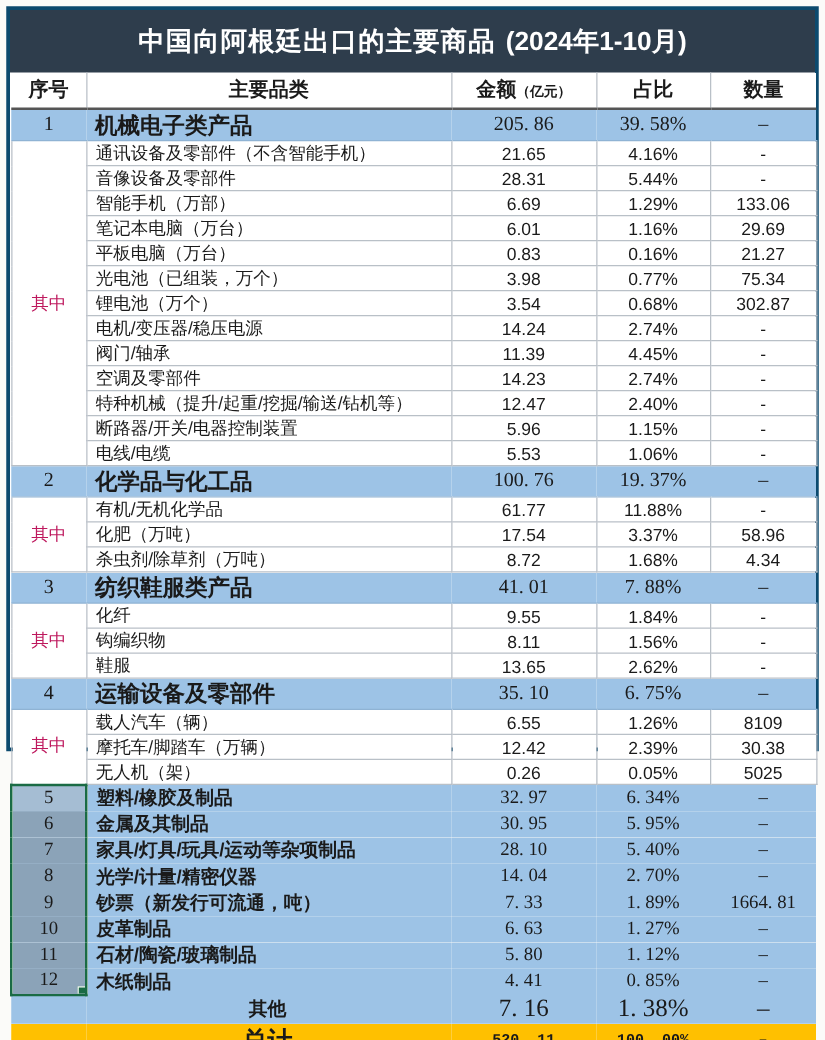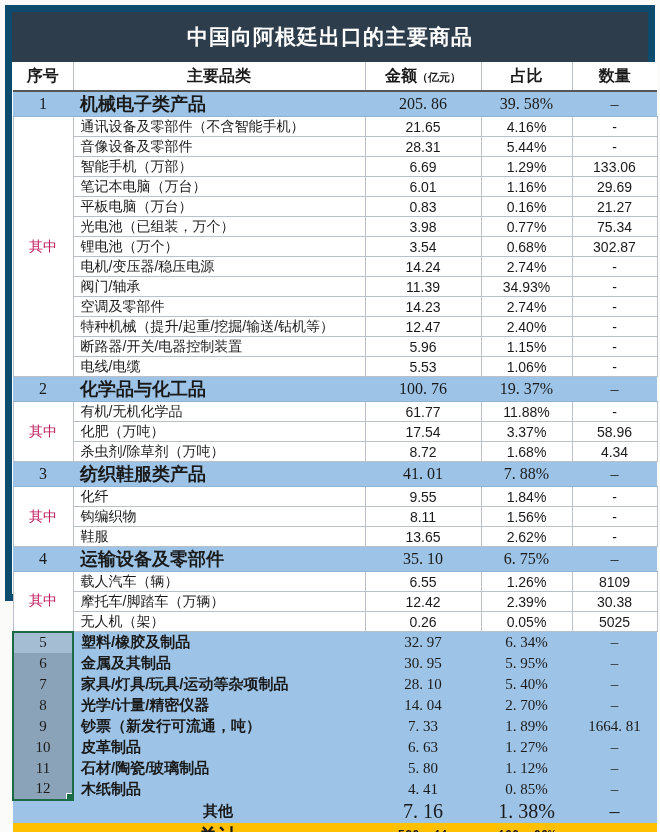--- a/index.html
+++ b/index.html
@@ -3,21 +3,21 @@
 <meta charset="utf-8">
 <style>
   html,body{margin:0;padding:0;}
   body{
     width:660px;height:832px;background:#fbfbf9;
     font-family:"Liberation Sans",sans-serif;color:#1a1a1a;
     -webkit-font-smoothing:antialiased;overflow:hidden;
   }
   .wrap{
     margin:5px 5px 0 5px;height:596px;box-sizing:border-box;
-    border:7px solid #0c4a6e;background:#fff;
+    border:3px solid #0c4a6e;background:#fff;
   }
   .titlebar{
     height:50px;background:#2e3d4c;color:#ffffff;
     display:flex;align-items:center;justify-content:center;
     font-weight:bold;font-size:21px;letter-spacing:1px;
   }
   .titlebar .period{margin-left:8px;letter-spacing:0;}
   table{
     width:100%;border-collapse:collapse;table-layout:fixed;
   }
@@ -75,20 +75,21 @@
     position:absolute;right:-1px;bottom:-1px;width:7px;height:7px;
     background:#1a6b45;border:1px solid #fff;box-sizing:border-box;
   }
 </style>
 </head>
 <body>
 
 <div class="wrap">
   <div class="titlebar">
     <span>中国向阿根廷出口的主要商品</span>
+    <span class="period">(2024年1-10月)</span>
   </div>
   <table>
     <colgroup>
       <col style="width:60px">
         <col style="width:292px">
         <col style="width:116px">
         <col style="width:91px">
         <col style="width:85px">
     </colgroup>
     <thead>
@@ -153,21 +154,21 @@
         </tr>
         <tr class="row-sub">
           <td class="name">电机/变压器/稳压电源</td>
           <td class="num amount">14.24</td>
           <td class="num share">2.74%</td>
           <td class="num qty">-</td>
         </tr>
         <tr class="row-sub">
           <td class="name">阀门/轴承</td>
           <td class="num amount">11.39</td>
-          <td class="num share">34.93%</td>
+          <td class="num share">4.45%</td>
           <td class="num qty">-</td>
         </tr>
         <tr class="row-sub">
           <td class="name">空调及零部件</td>
           <td class="num amount">14.23</td>
           <td class="num share">2.74%</td>
           <td class="num qty">-</td>
         </tr>
         <tr class="row-sub">
           <td class="name">特种机械（提升/起重/挖掘/输送/钻机等）</td>

